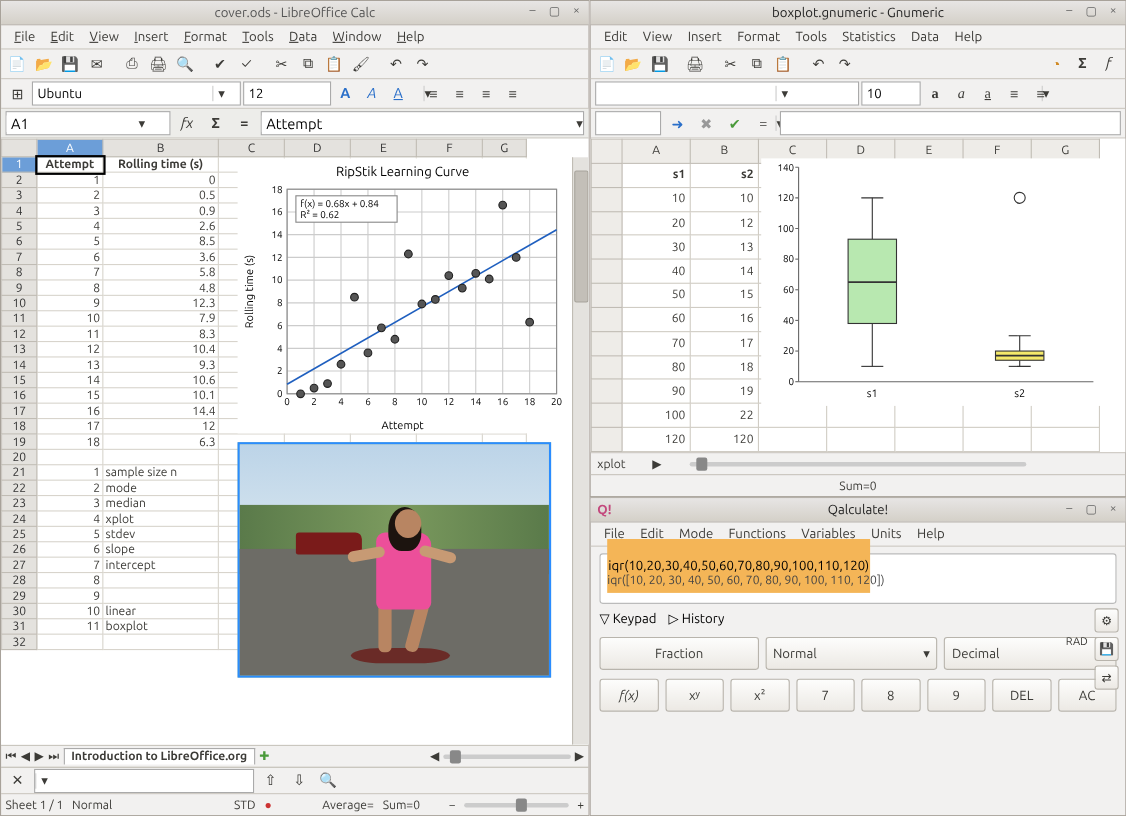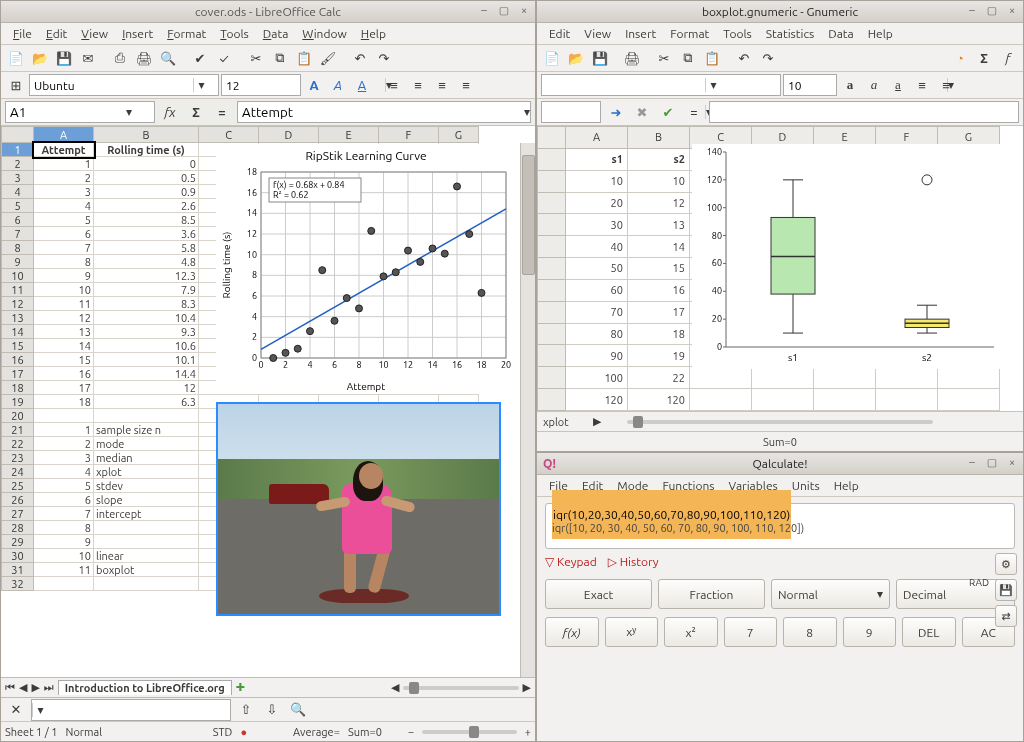--- a/index.html
+++ b/index.html
@@ -67,21 +67,21 @@
   #gn table.sheet td.hdr { font-weight:bold; }
   #gn .boxplot-overlay{ position:absolute; left:155px; top:18px; width:310px; height:225px; background:#fff;}
   #gn .status { height:20px; border-top:1px solid #c8c4bc; display:flex; align-items:center; justify-content:center; font-size:11px;}
 
   
   #qa { left:536px; top:452px; width:488px; height:290px; }
   #qa .body { flex:1; padding:6px 8px; display:flex; flex-direction:column; gap:4px;}
   #qa .expr-box { border:1px solid #bbb; background:#fff; border-radius:3px; height:46px; padding:4px 6px; position:relative;}
   #qa .expr-sel { background:#f4b557; color:#000; padding:18px 1px;}
   #qa .result-row { height:50px; display:flex; align-items:center; justify-content:flex-end; padding-right:16px; font-size:28px; color:#333;}
-  #qa .collapse-row { font-size:12px; color:#b91c1c; padding:2px 0;}
+  #qa .collapse-row { font-size:12px; color:#000000; padding:2px 0;}
   #qa .btn-row { display:flex; gap:6px; margin-top:4px;}
   #qa .qbtn { flex:1; height:30px; border:1px solid #b8b4ac; border-radius:3px; background:linear-gradient(#fdfdfc,#ece9e4); display:flex; align-items:center; justify-content:center; font-size:12px;}
   #qa .qcombo { flex:1; height:30px; border:1px solid #b8b4ac; border-radius:3px; background:linear-gradient(#fdfdfc,#ece9e4); display:flex; align-items:center; padding:0 6px; justify-content:space-between;}
   #qa .sidebtns { position:absolute; right:6px; top:56px; display:flex; flex-direction:column; gap:4px;}
   #qa .sidebtn { width:22px; height:22px; border:1px solid #b8b4ac; border-radius:3px; background:linear-gradient(#fdfdfc,#ece9e4); display:flex; align-items:center; justify-content:center; font-size:11px;}
   #qa .rad-lbl { position:absolute; right:34px; top:80px; font-size:10px; text-align:right;}
 
   
   .photo-sky { position:absolute; inset:0 0 55% 0; background:linear-gradient(#bcd4e8,#d8e6ef);}
   .photo-trees { position:absolute; top:26%; left:0; right:0; height:30%; background:linear-gradient(90deg,#5a7a4a,#7b9a5e,#5a7a4a);}
@@ -928,21 +928,20 @@
       <div class="sidebtn">⚙</div>
       <div class="sidebtn">💾</div>
       <div class="sidebtn">⇄</div>
     </div>
     <div class="collapse-row">
       <span>▽ <span>Keypad</span></span>
       &nbsp;&nbsp;
       <span>▷ <span>History</span></span>
     </div>
     <div class="btn-row">
-      <div class="qbtn">Exact</div>
       <div class="qbtn">Fraction</div>
       <div class="qcombo">
           <span>Normal</span>
           <span>▾</span>
         </div>
       <div class="qcombo">
           <span>Decimal</span>
           <span>▾</span>
         </div>
     </div>

